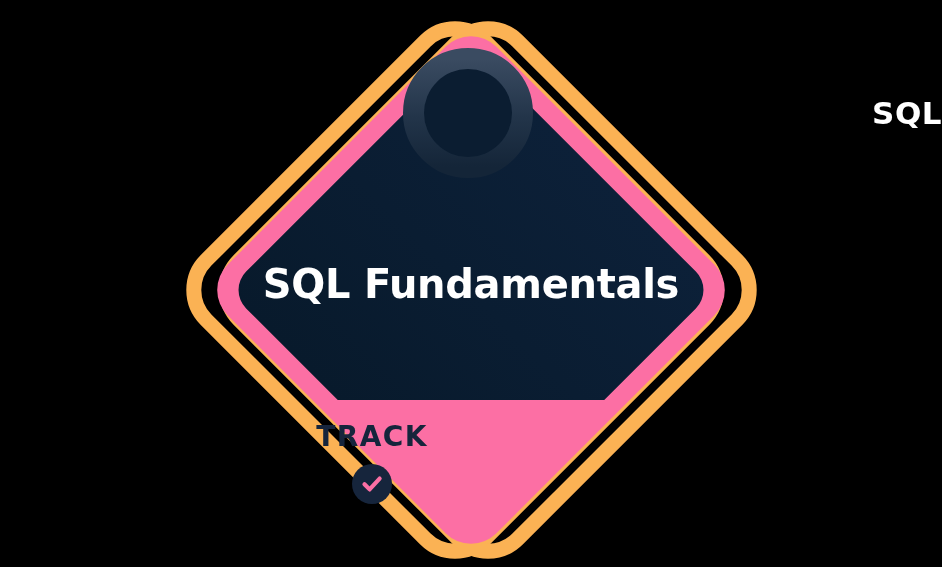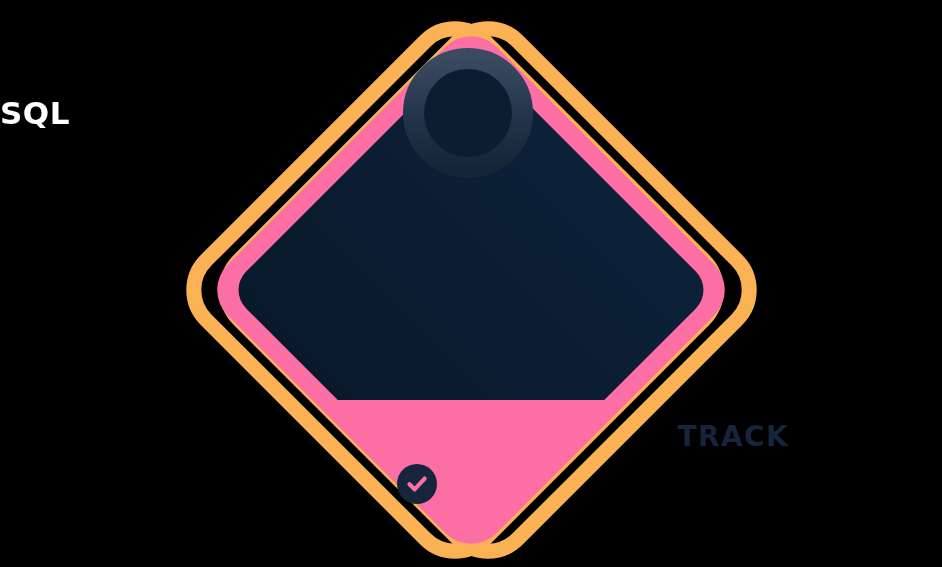--- a/index.html
+++ b/index.html
@@ -36,21 +36,21 @@
     width: 942px;
     height: 567px;
     pointer-events: none;
   }
 
   .sql-chip-label {
     position: absolute;
     left: 0;
     top: 92px;
     width: 942px;
-    text-align: left;
+    text-align: right;
     font-family: "DejaVu Sans", sans-serif;
     font-size: 31px;
     font-weight: 700;
     letter-spacing: 0.5px;
     color: #ffffff;
     line-height: 42px;
   }
 
   .track-title {
     position: absolute;
@@ -64,22 +64,21 @@
     letter-spacing: -0.3px;
     color: #ffffff;
     line-height: 52px;
   }
 
   .status-block {
     position: absolute;
     left: 0;
     top: 420px;
     width: 744px;
-    text-align: right;
-    margin-left: 45px;
+    text-align: center;
   }
 
   .status-line {
     font-family: "DejaVu Sans", sans-serif;
     font-size: 28px;
     font-weight: 600;
     letter-spacing: 1.4px;
     color: #16253c;
     line-height: 34px;
   }
@@ -141,20 +140,21 @@
 
     <circle cx="468" cy="113" r="54" fill="none" stroke="url(#ringGrad)" stroke-width="22"></circle>
 
     <circle cx="468" cy="113" r="44" fill="#0B1D31"></circle>
   </svg>
 
   <div class="overlay">
 
     <div class="sql-chip-label">SQL</div>
 
+    <div class="track-title">SQL Fundamentals</div>
 
     <div class="status-block">
       <div class="status-line">TRACK</div>
 
       <div class="check-wrap">
         <svg width="40" height="40" viewBox="0 0 40 40">
           <circle cx="20" cy="20" r="20" fill="#16253C"></circle>
           <path d="M12.5 20.2 L17.6 25.4 L27.6 14.6" fill="none" stroke="#FC6FA4" stroke-width="4.2" stroke-linecap="round" stroke-linejoin="round"></path>
         </svg>
       </div>

